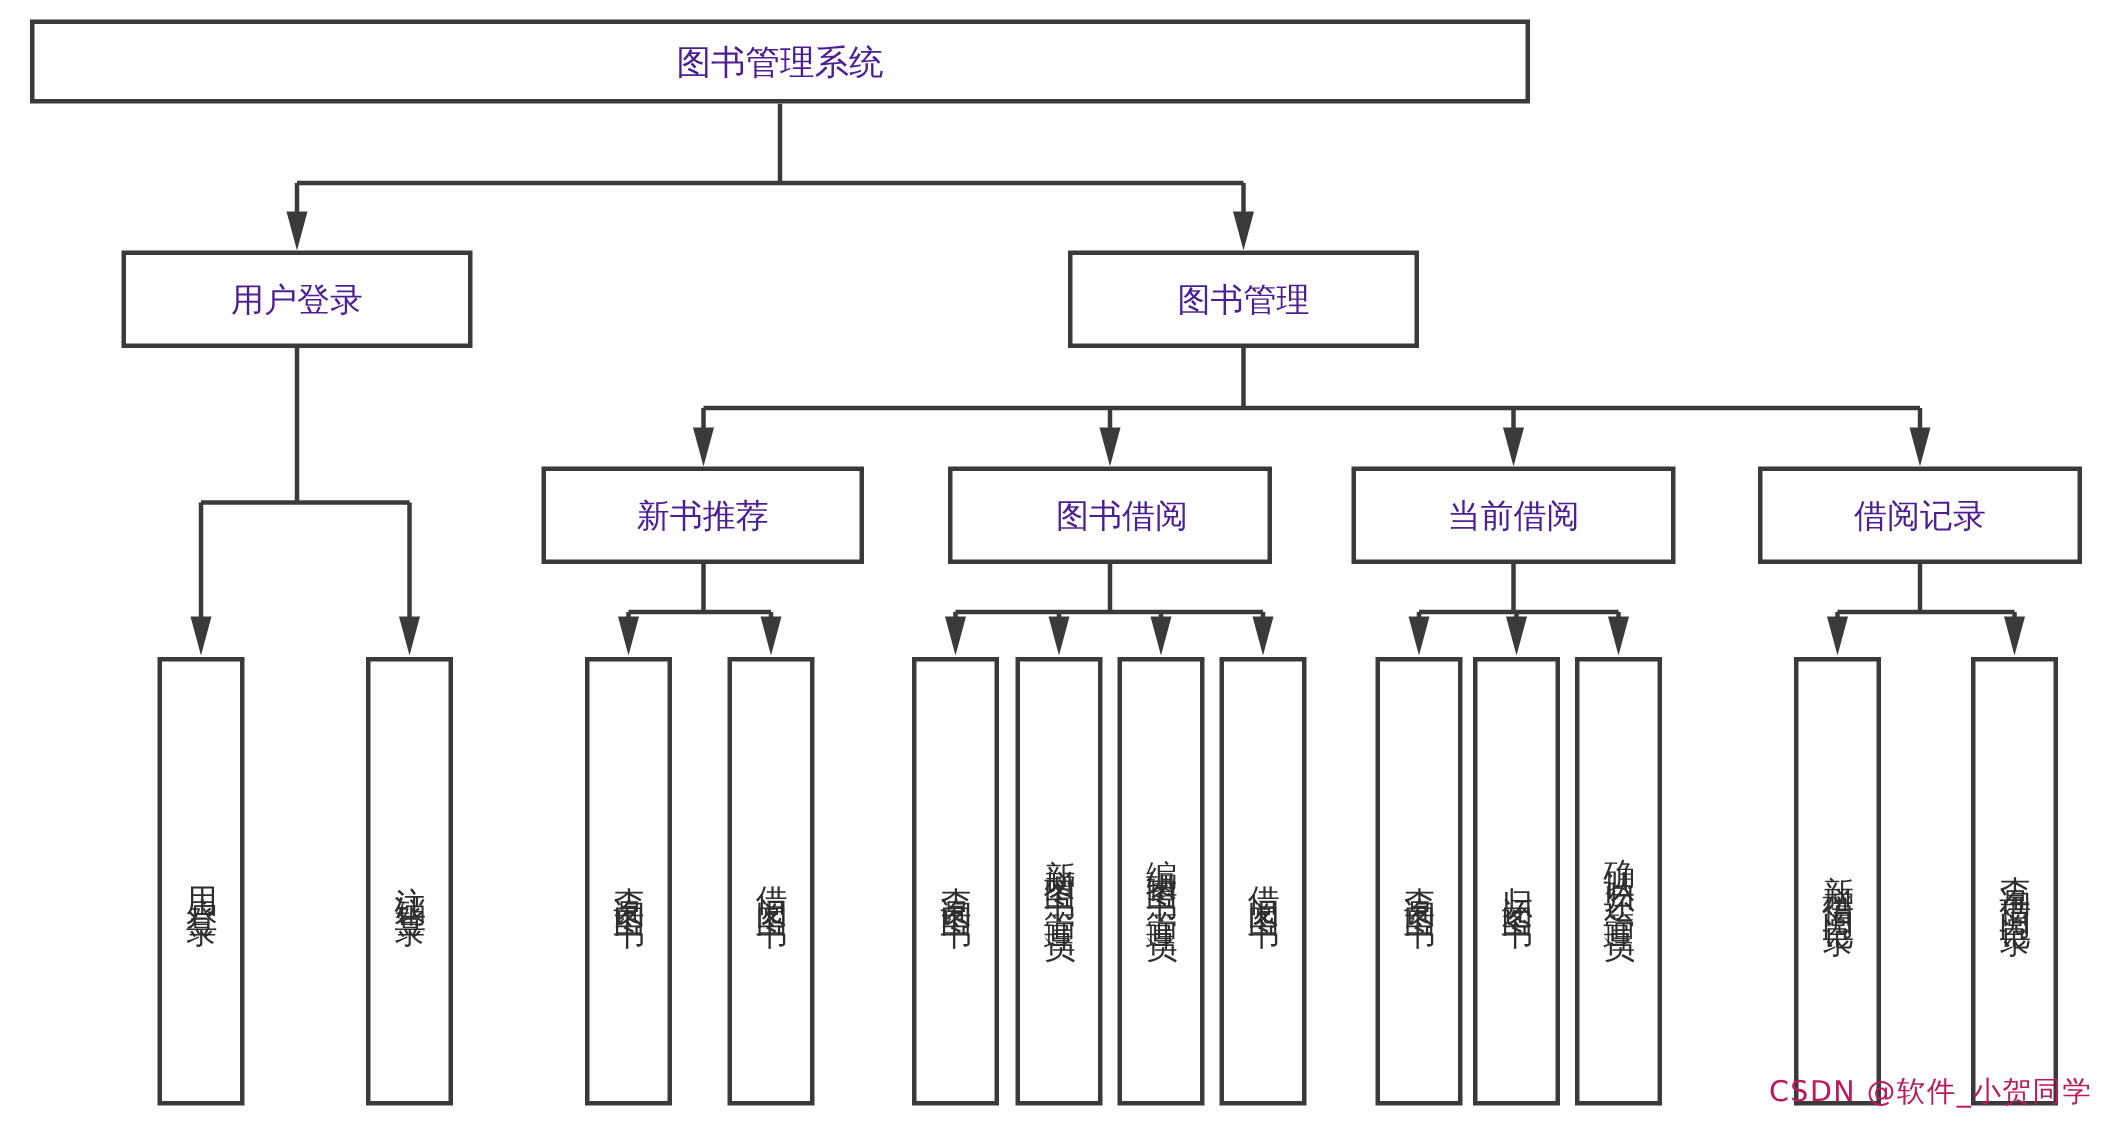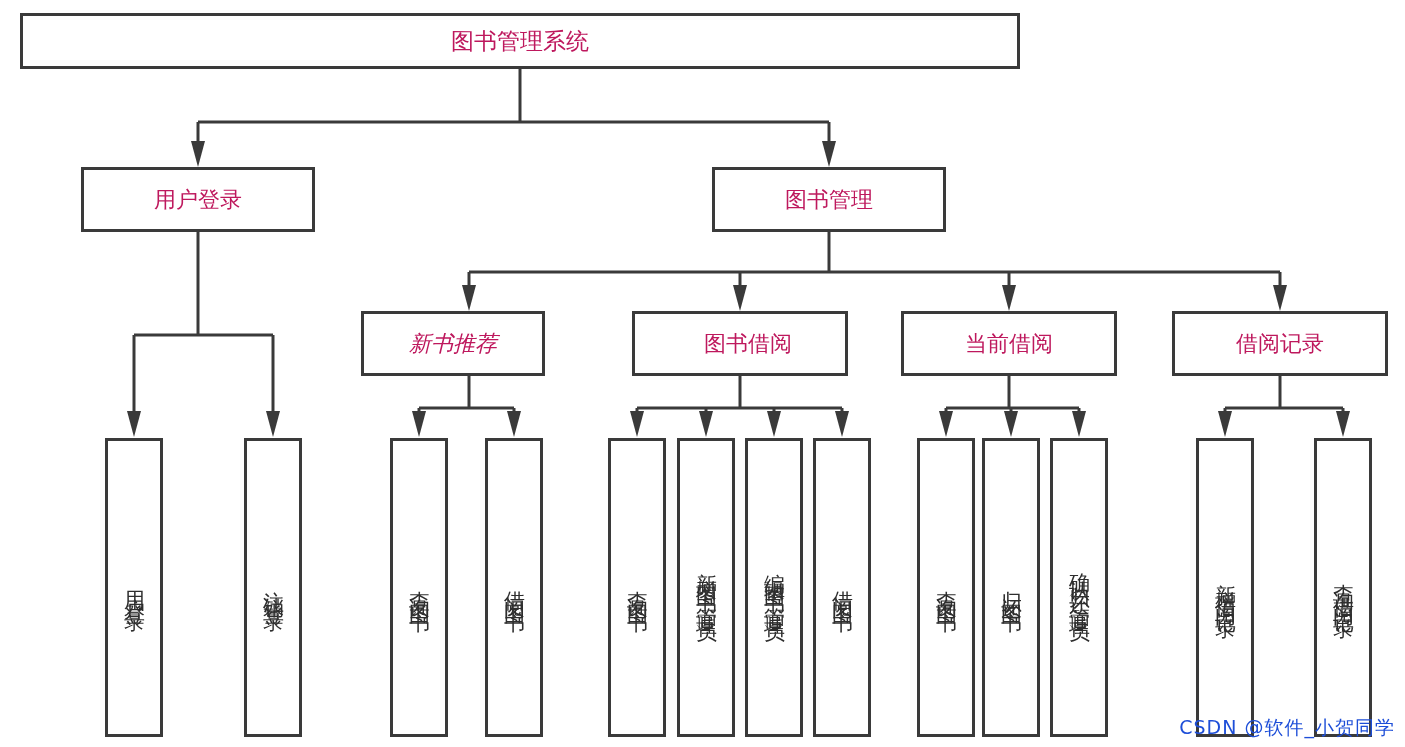--- a/index.html
+++ b/index.html
@@ -10,21 +10,21 @@
     font-family:"DejaVu Sans","Liberation Sans",sans-serif;
     overflow:hidden;
   }
   #wires{position:absolute;left:0;top:0;z-index:0;}
   .hbox{
     position:absolute;
     box-sizing:border-box;
     border:3px solid #3a3a3a;
     background:#ffffff;
     display:flex;align-items:center;justify-content:center;
-    color:#be185d;
+    color:#4c1d95;
     z-index:1;
   }
   .root-box{font-size:23px;}
   .l1-box,.l2-box{font-size:22px;}
   .leaf{
     position:absolute;
     box-sizing:border-box;
     width:58px;height:299px;
     border:3px solid #3a3a3a;
     background:#ffffff;
@@ -37,21 +37,21 @@
     font-size:21px;
     line-height:1;
     letter-spacing:7px;
     color:#2e2e2e;
     white-space:nowrap;
   }
   .watermark{
     position:absolute;
     right:10px;bottom:6px;
     font-size:19px;
-    color:#1d4ed8;
+    color:#be185d;
     z-index:3;
     letter-spacing:1px;
   }
 </style>
 </head>
 <body>
 
 <div id="stage">
 
   <svg id="wires" width="1405" height="747" viewBox="0 0 1405 747">
@@ -131,21 +131,21 @@
     <span>图书管理系统</span>
   </div>
 
   <div class="hbox l1-box" style="left:81px;top:167px;width:234px;height:65px;">
     <span>用户登录</span>
   </div>
   <div class="hbox l1-box" style="left:712px;top:167px;width:234px;height:65px;">
     <span>图书管理</span>
   </div>
 
-  <div class="hbox l2-box" style="left:361px;top:311px;width:184px;height:65px;font-style:italic;">
+  <div class="hbox l2-box" style="left:361px;top:311px;width:215px;height:65px;">
     <span>新书推荐</span>
   </div>
   <div class="hbox l2-box" style="left:632px;top:311px;width:216px;height:65px;padding-left:16px;">
     <span>图书借阅</span>
   </div>
   <div class="hbox l2-box" style="left:1172px;top:311px;width:216px;height:65px;">
     <span>借阅记录</span>
   </div>
   <div class="hbox l2-box" style="left:901px;top:311px;width:216px;height:65px;">
     <span>当前借阅</span>

